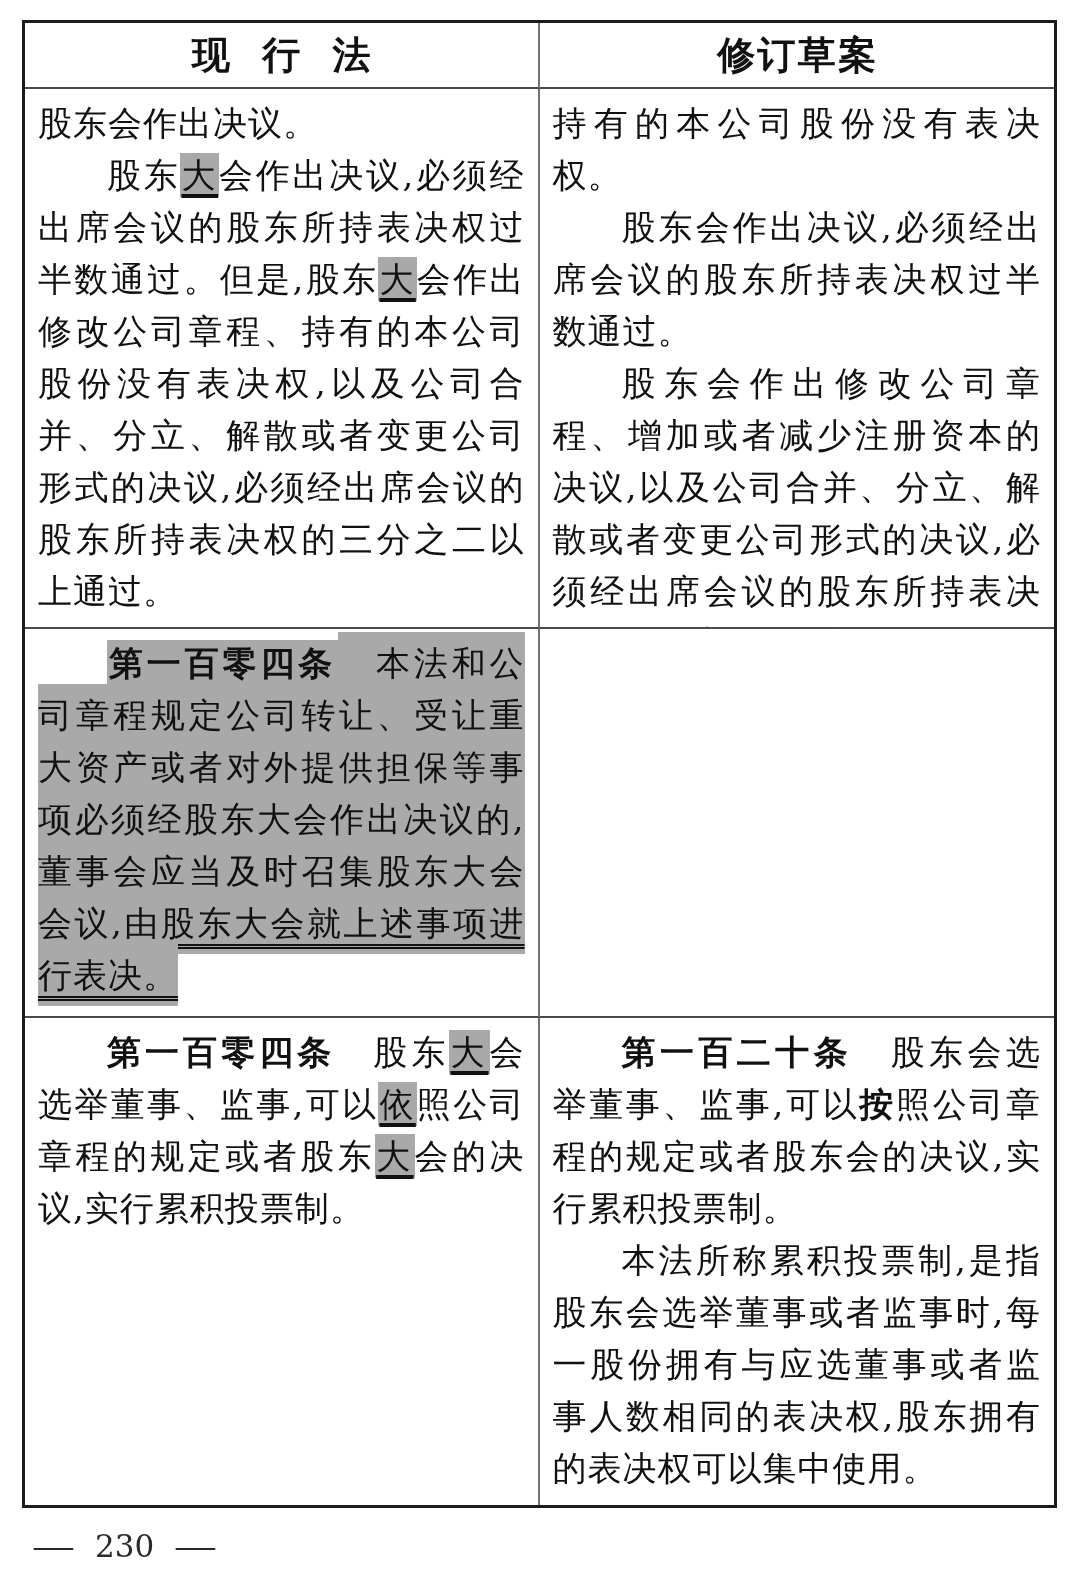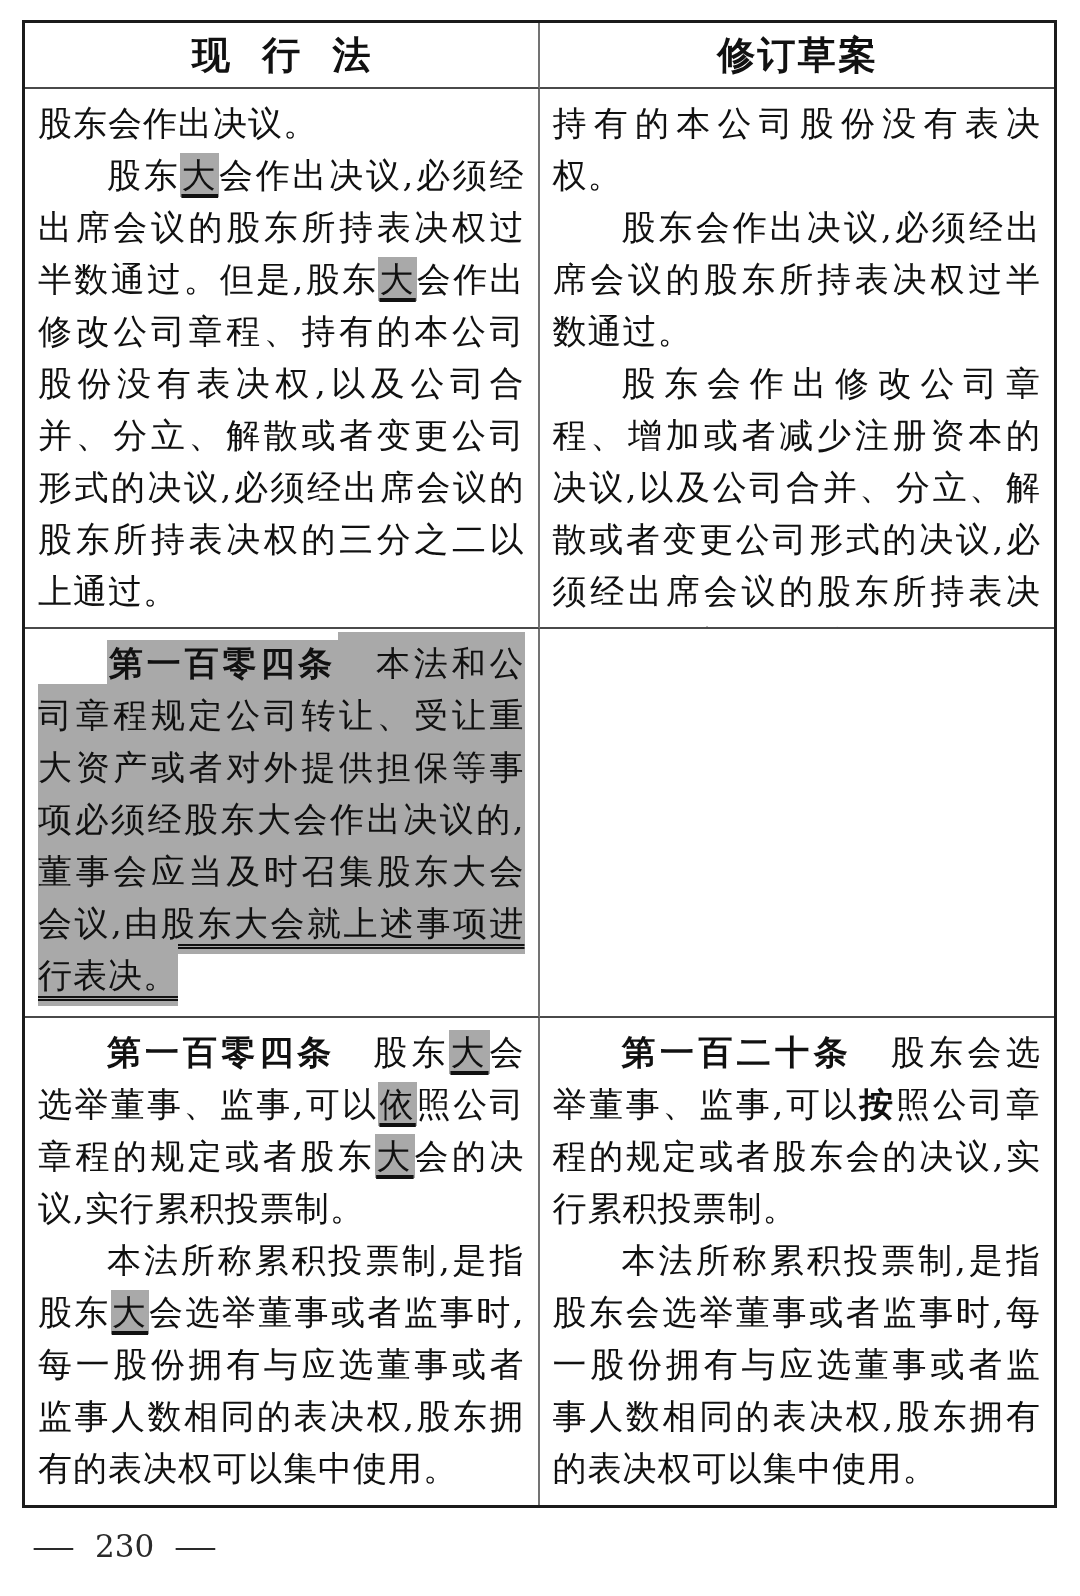--- a/index.html
+++ b/index.html
@@ -100,21 +100,20 @@
         <p class="para indent"><span>股东会作出修改公司章程、增加或者减少注册资本的决议,以及公司合并、分立、解散或者变更公司形式的决议,必须经出席会议的股东所持表决权的三分之二以上通过。</span></p>
       </div>
 
     <div class="cell col-left row-line">
         <p class="para indent"><span class="bold deleted-block">第一百零四条</span><span class="deleted-block">　本法和公司章程规定公司转让、受让重大资产或者对外提供担保等事项必须经股东大会作出决议的,董事会应当及时召集股东大会会议,由股东大会就上述事项进行表决。</span></p>
       </div>
     <div class="cell row-line"></div>
 
     <div class="cell col-left">
         <p class="para indent"><span class="bold">第一百零四条</span><span>　股东</span><span class="deleted-char">大</span><span>会选举董事、监事,可以</span><span class="deleted-char">依</span><span>照公司章程的规定或者股东</span><span class="deleted-char">大</span><span>会的决议,实行累积投票制。</span></p>
-        <p class="para indent"><span>本法所称累积投票制,是指股东</span><span class="deleted-char">大</span><span>会选举董事或者监事时,每一股份拥有与应选董事或者监事人数相同的表决权,股东拥有的表决权可以集中使用。</span></p>
       </div>
     <div class="cell">
         <p class="para indent"><span class="bold">第一百二十条</span><span>　股东会选举董事、监事,可以</span><span class="bold">按</span><span>照公司章程的规定或者股东会的决议,实行累积投票制。</span></p>
         <p class="para indent"><span>本法所称累积投票制,是指股东会选举董事或者监事时,每一股份拥有与应选董事或者监事人数相同的表决权,股东拥有的表决权可以集中使用。</span></p>
       </div>
 
   </div>
 
   <div class="footer">
     <span class="dash">—</span>

